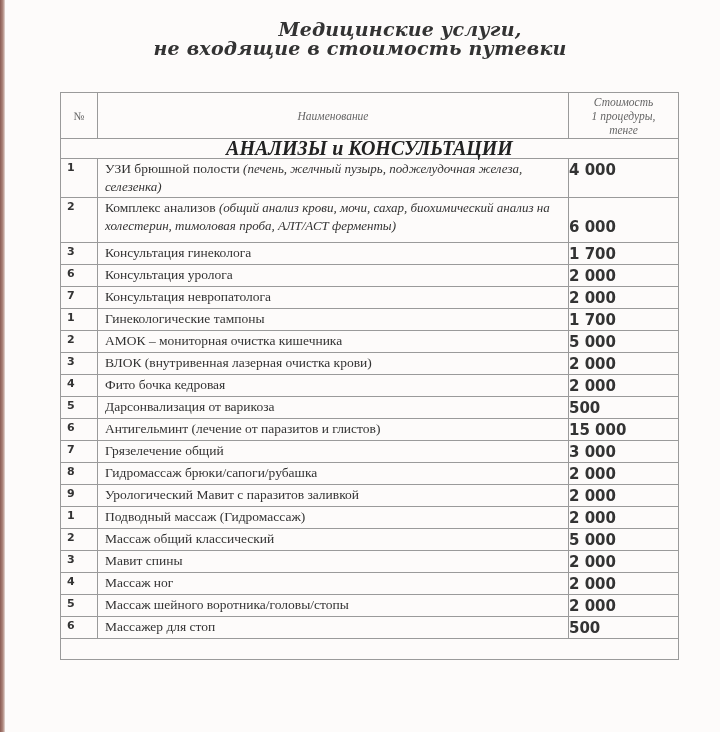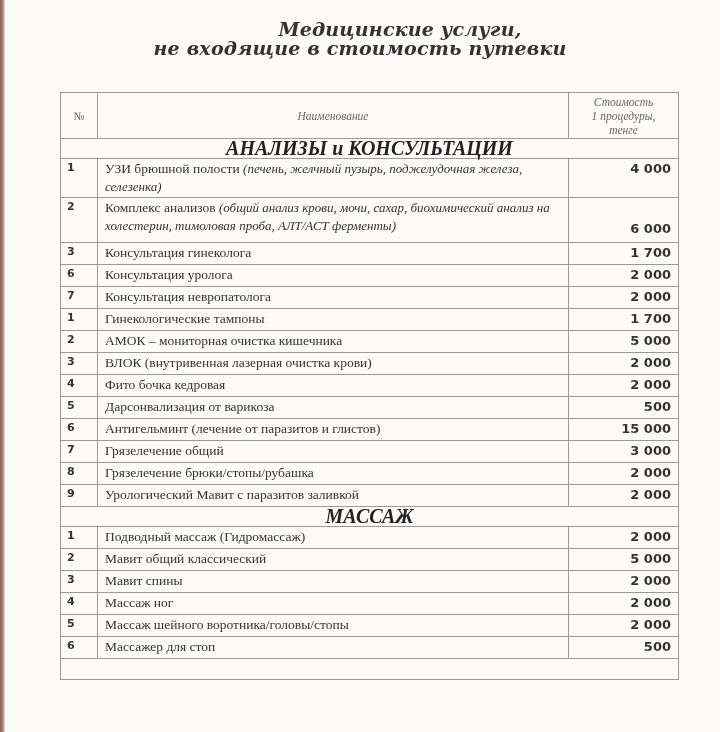--- a/index.html
+++ b/index.html
@@ -28,21 +28,21 @@
   col.c1 { width:37px; } col.c3 { width:110px; }
   th { font-weight:normal; font-style:italic; font-size:11.5px; color:#666; vertical-align:middle; height:45px; }
   th.cost { line-height:14px;margin-left:28px; }
   .sec td {
     text-align:center; font-style:italic; font-weight:bold;
     font-size:20px; height:19px; line-height:19px; color:#222;
   }
   td.num { font-family:"DejaVu Sans", sans-serif; font-weight:bold; font-size:11px; padding:2px 0 0 6px; color:#333; }
   td.name { font-size:13.5px; padding:1px 0 0 7px; line-height:18px; color:#333; }
   td.name .note { font-style:italic; font-size:13px; }
-  td.price { font-family:"DejaVu Sans", sans-serif; font-weight:bold; font-size:13px; text-align:right; padding:2px 7px 0 0; color:#333;margin-left:40px; }
+  td.price { font-family:"DejaVu Sans", sans-serif; font-weight:bold; font-size:15px; padding:2px 7px 0 0; color:#333;margin-left:40px; }
   tr.r td { height:19px; }
   tr.r2 td { height:36px; }
   tr.r2 td.price.bottom { vertical-align:bottom; padding-bottom:6px; }
   tr.empty td { height:20px; }
 </style>
 </head>
 <body>
 
 <div class="edge"></div>
 <div class="title t1">Медицинские услуги,</div>
@@ -126,40 +126,37 @@
         <td class="name">Антигельминт (лечение от паразитов и глистов)</td>
         <td class="price">15 000</td>
       </tr>
     <tr class="r">
         <td class="num">7</td>
         <td class="name">Грязелечение общий</td>
         <td class="price">3 000</td>
       </tr>
     <tr class="r">
         <td class="num">8</td>
-        <td class="name">Грязелечение брюки/стопы/рубашка</td>
+        <td class="name">Гидромассаж брюки/сапоги/рубашка</td>
         <td class="price">2 000</td>
       </tr>
     <tr class="r">
         <td class="num">9</td>
         <td class="name">Урологический Мавит с паразитов заливкой</td>
         <td class="price">2 000</td>
       </tr>
 
-    <tr class="sec">
-        <td colspan="3">МАССАЖ</td>
-      </tr>
     <tr class="r">
         <td class="num">1</td>
         <td class="name">Подводный массаж (Гидромассаж)</td>
         <td class="price">2 000</td>
       </tr>
     <tr class="r">
         <td class="num">2</td>
-        <td class="name">Мавит общий классический</td>
+        <td class="name">Массаж общий классический</td>
         <td class="price">5 000</td>
       </tr>
     <tr class="r">
         <td class="num">3</td>
         <td class="name">Мавит спины</td>
         <td class="price">2 000</td>
       </tr>
     <tr class="r">
         <td class="num">4</td>
         <td class="name">Массаж ног</td>

